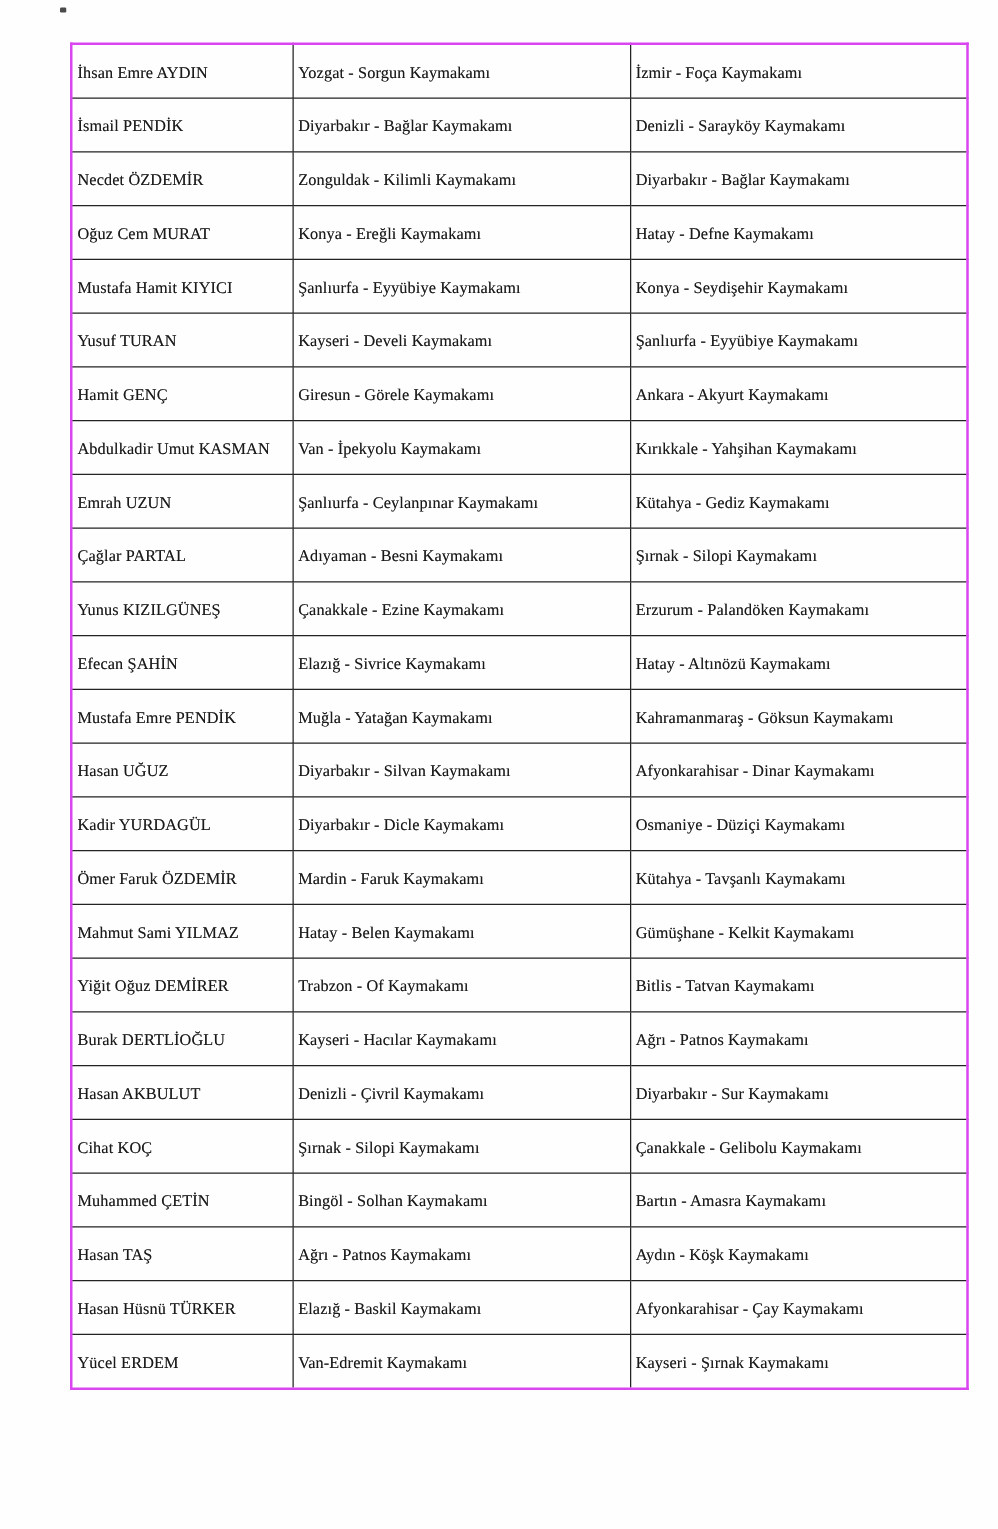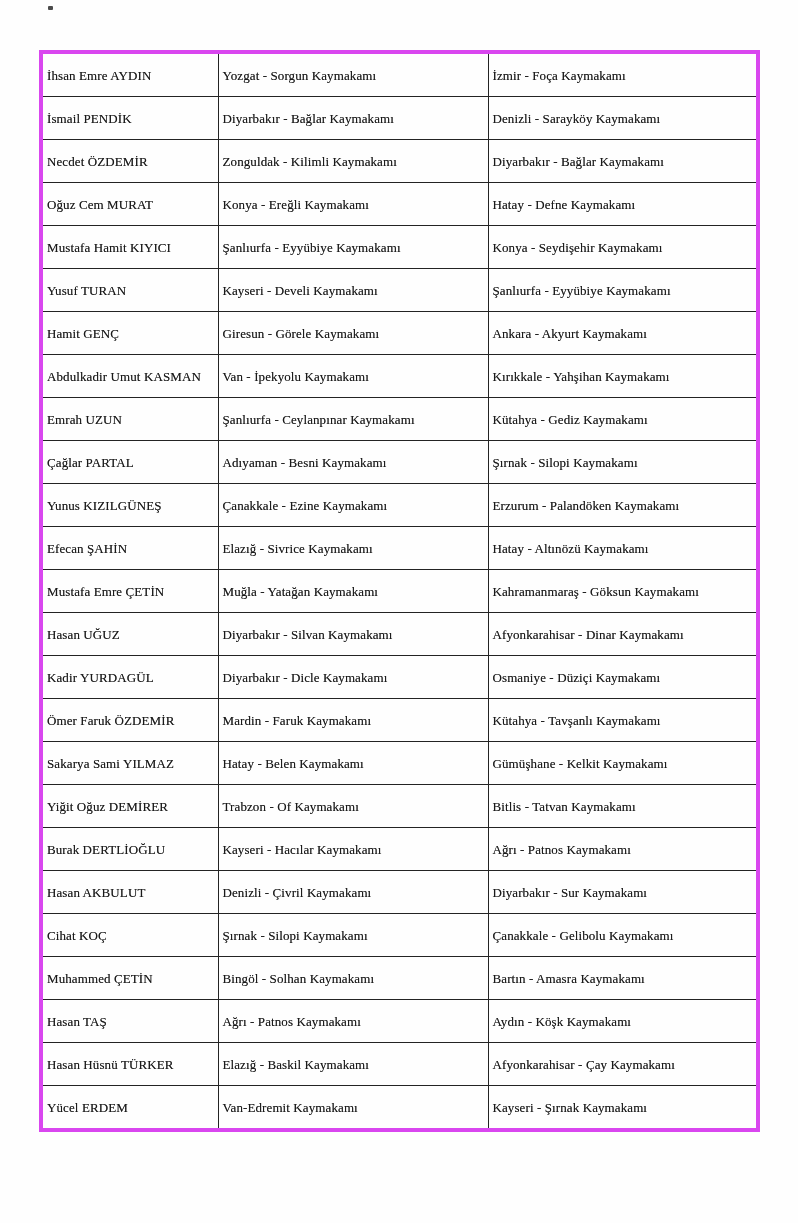--- a/index.html
+++ b/index.html
@@ -24,27 +24,26 @@
     left: 48px;
     top: 6px;
     width: 5px;
     height: 4px;
     background: #2b2b2b;
     border-radius: 1px;
     opacity: 0.85;
   }
   table.appointments {
     position: absolute;
-    left: 39px;
+    left: 56px;
     top: 34px;
     width: 717px;
     border-collapse: collapse;
     table-layout: fixed;
-    border: 4px solid #d946ef;
-    margin-top: 16px;
+    border: 2px solid #d946ef;
   }
   table.appointments col.c-name { width: 177px; }
   table.appointments col.c-from { width: 270px; }
   table.appointments col.c-to   { width: 270px; }
   table.appointments td {
     border: 1px solid #232323;
     height: 42px;
     padding: 0 2px 0 4px;
     font-size: 13px;
     line-height: 15px;
@@ -122,41 +121,41 @@
           <td>Yunus KIZILGÜNEŞ</td>
           <td>Çanakkale - Ezine Kaymakamı</td>
           <td>Erzurum - Palandöken Kaymakamı</td>
         </tr>
         <tr>
           <td>Efecan ŞAHİN</td>
           <td>Elazığ - Sivrice Kaymakamı</td>
           <td>Hatay - Altınözü Kaymakamı</td>
         </tr>
         <tr>
-          <td>Mustafa Emre ÇETİN</td>
+          <td>Mustafa Emre PENDİK</td>
           <td>Muğla - Yatağan Kaymakamı</td>
           <td>Kahramanmaraş - Göksun Kaymakamı</td>
         </tr>
         <tr>
           <td>Hasan UĞUZ</td>
           <td>Diyarbakır - Silvan Kaymakamı</td>
           <td>Afyonkarahisar - Dinar Kaymakamı</td>
         </tr>
         <tr>
           <td>Kadir YURDAGÜL</td>
           <td>Diyarbakır - Dicle Kaymakamı</td>
           <td>Osmaniye - Düziçi Kaymakamı</td>
         </tr>
         <tr>
           <td>Ömer Faruk ÖZDEMİR</td>
           <td>Mardin - Faruk Kaymakamı</td>
           <td>Kütahya - Tavşanlı Kaymakamı</td>
         </tr>
         <tr>
-          <td>Sakarya Sami YILMAZ</td>
+          <td>Mahmut Sami YILMAZ</td>
           <td>Hatay - Belen Kaymakamı</td>
           <td>Gümüşhane - Kelkit Kaymakamı</td>
         </tr>
         <tr>
           <td>Yiğit Oğuz DEMİRER</td>
           <td>Trabzon - Of Kaymakamı</td>
           <td>Bitlis - Tatvan Kaymakamı</td>
         </tr>
         <tr>
           <td>Burak DERTLİOĞLU</td>

